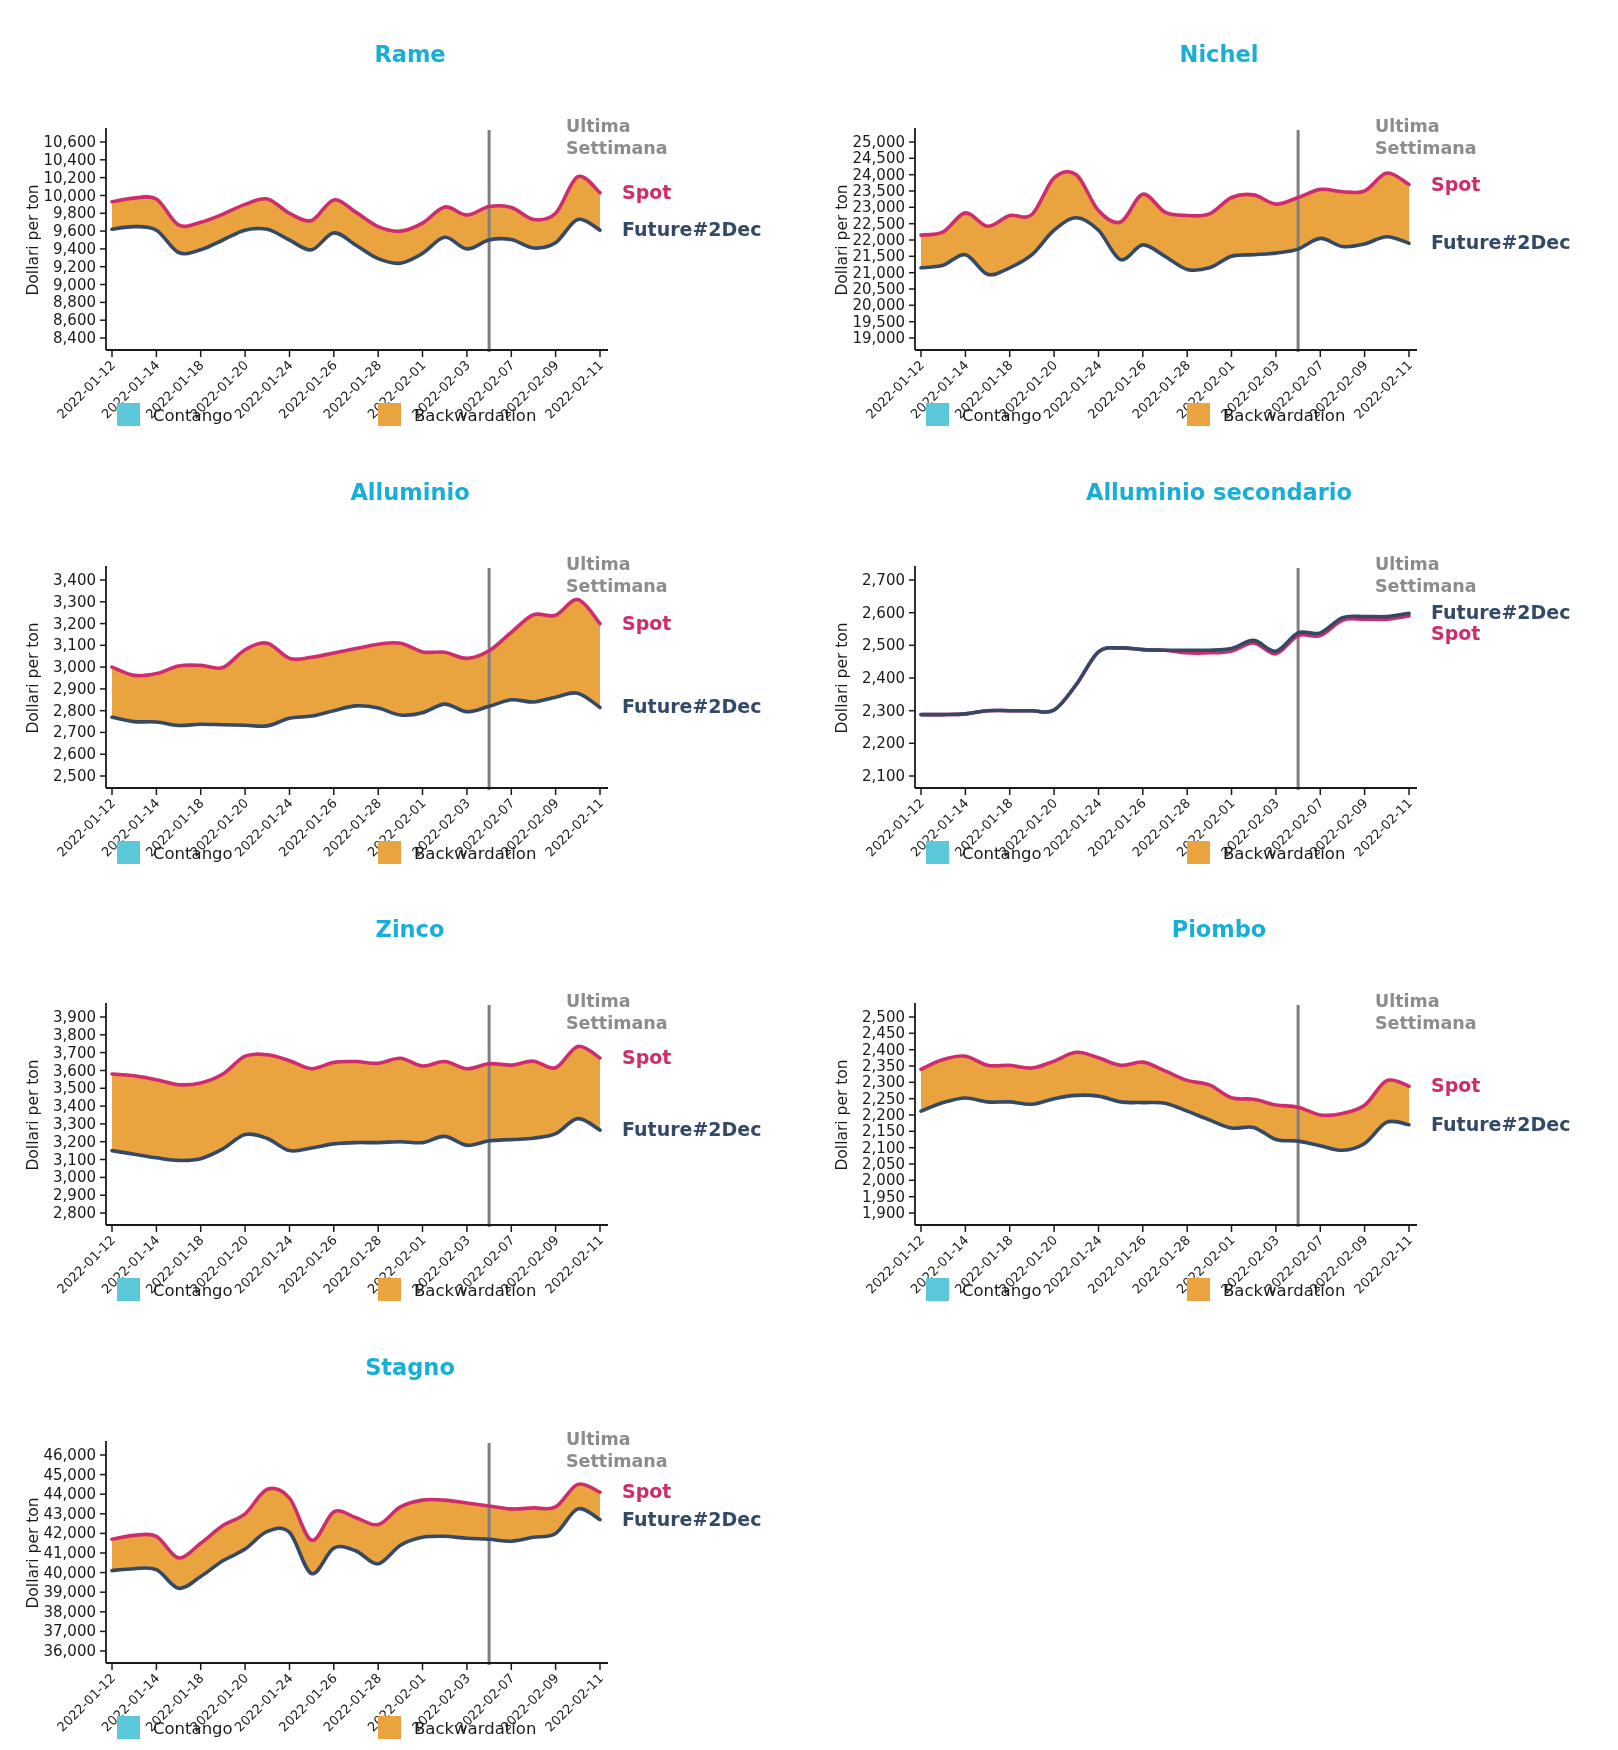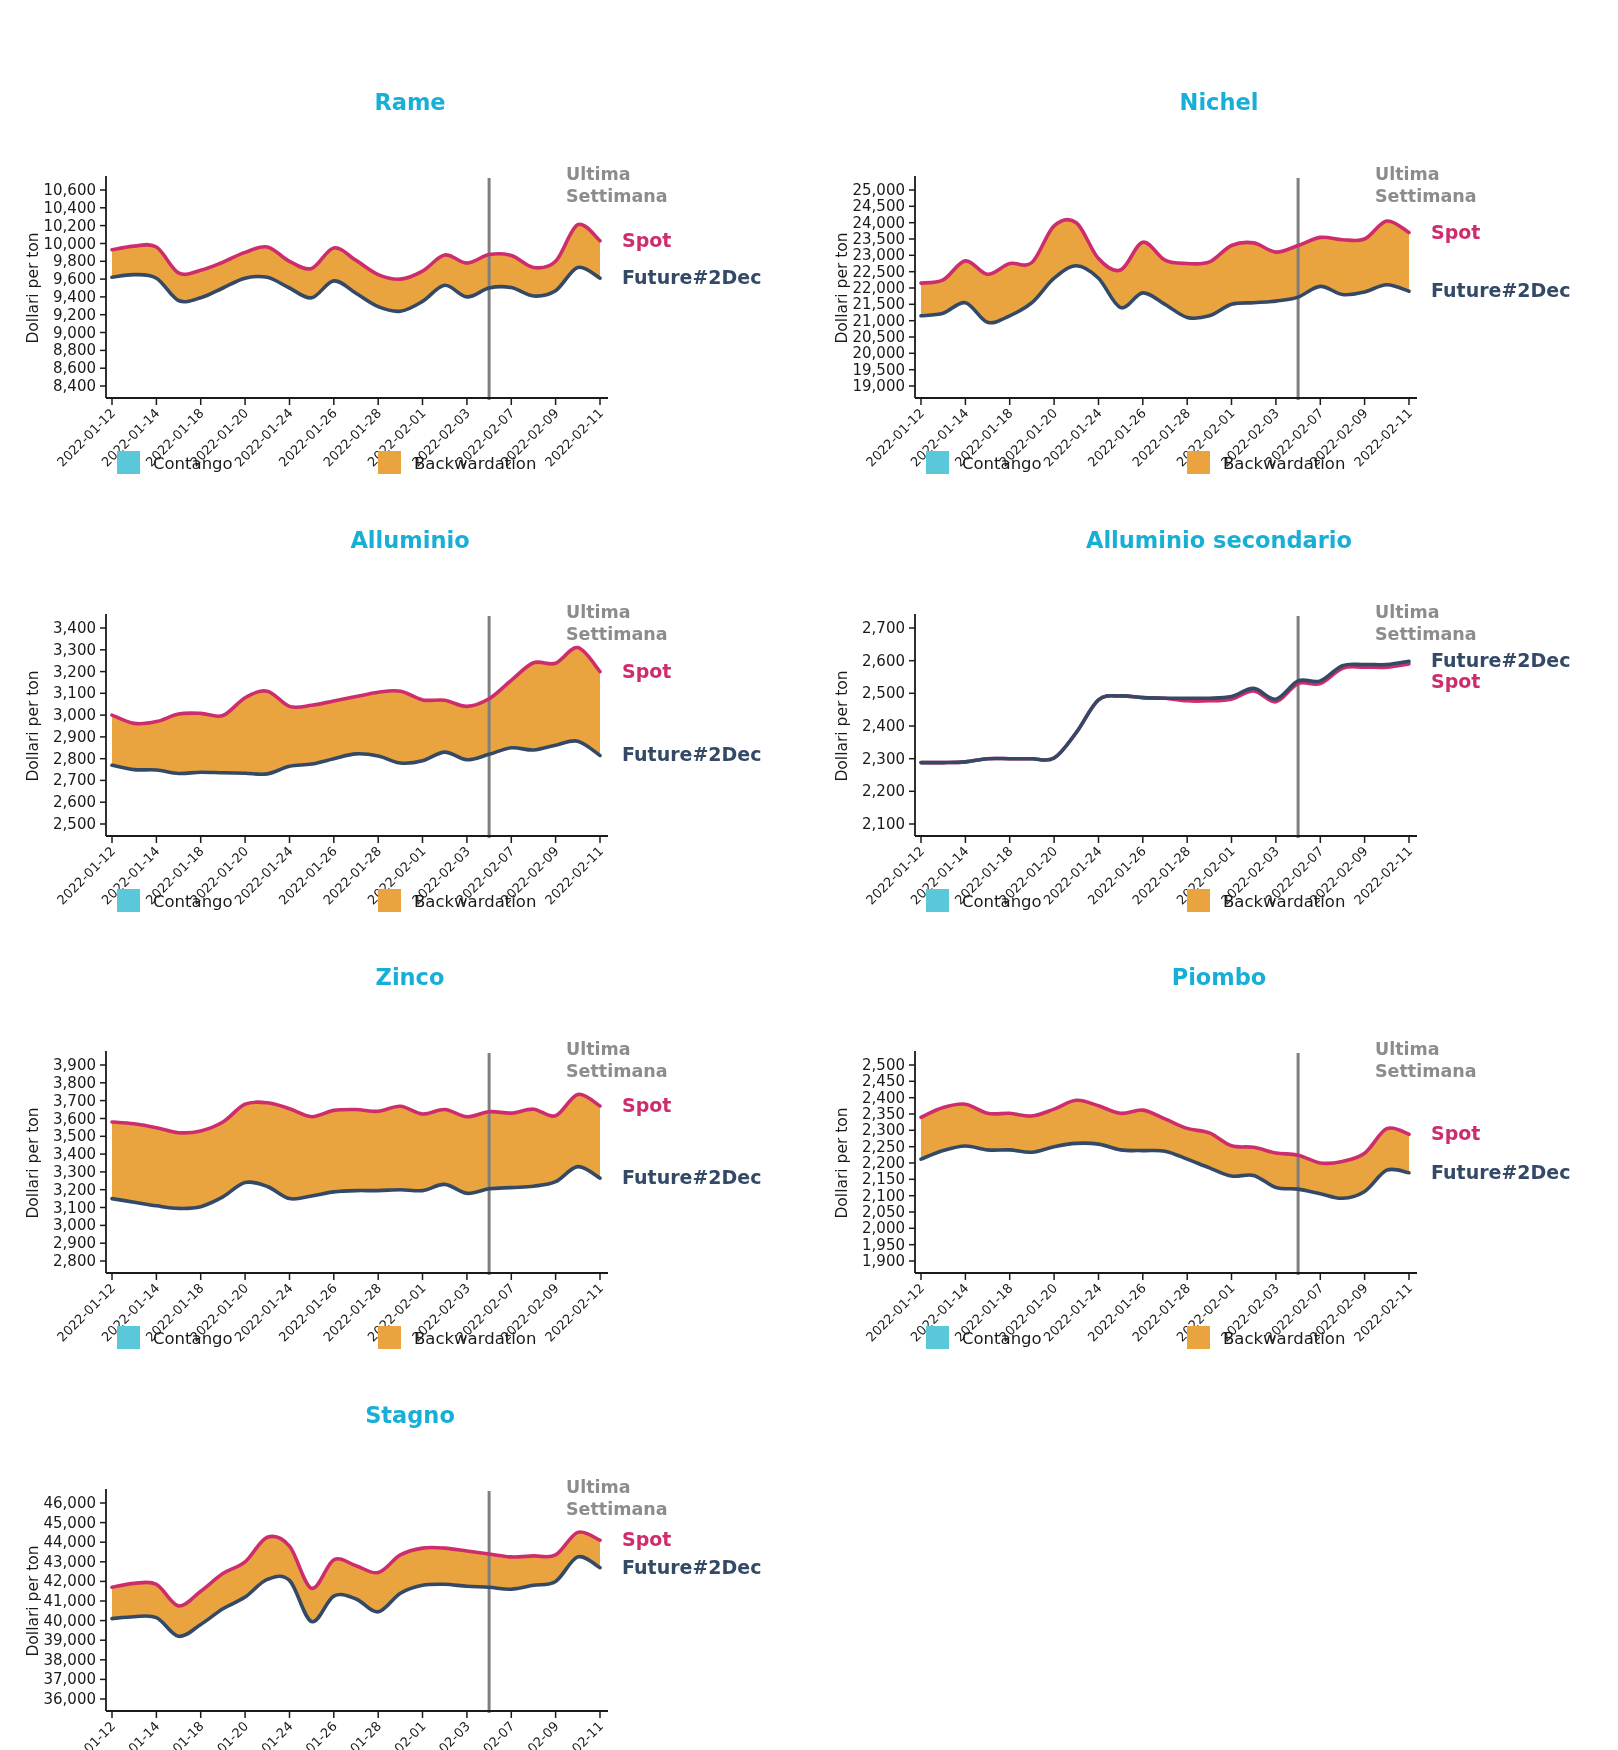--- a/index.html
+++ b/index.html
@@ -1,18 +1,18 @@
 <!DOCTYPE html>
 <html><head>
 <meta charset="utf-8">
 <style>
   html,body{margin:0;padding:0;background:#ffffff;}
   body{width:1618px;height:1750px;font-family:"DejaVu Sans","Liberation Sans",sans-serif;}
   #grid{display:grid;grid-template-columns:809px 809px;grid-template-rows:repeat(4,437.5px);width:1618px;height:1750px;}
-  .cell{position:relative;width:809px;height:437.5px;overflow:hidden;margin-top:48px;}
+  .cell{position:relative;width:809px;height:437.5px;overflow:hidden;}
   svg{display:block;}
   text{font-family:"DejaVu Sans","Liberation Sans",sans-serif;}
 </style>
 </head>
 <body>
 
 <div id="grid">
     <div class="cell">
       <svg viewBox="0 0 809 437.5" width="809" height="437.5">
         <text x="410" y="62" text-anchor="middle" font-size="22.5" font-weight="bold" fill="#17afd6">Rame</text>

